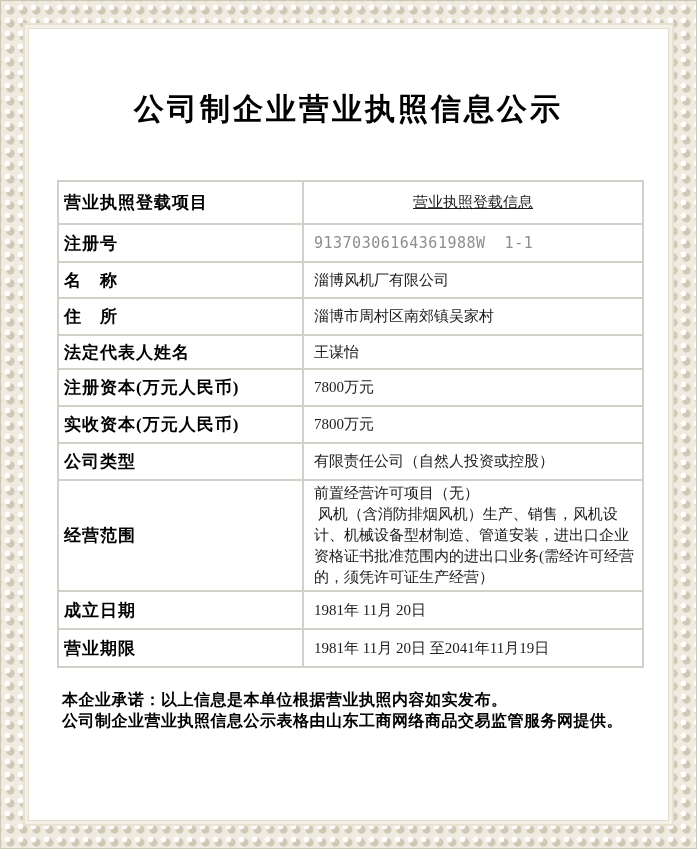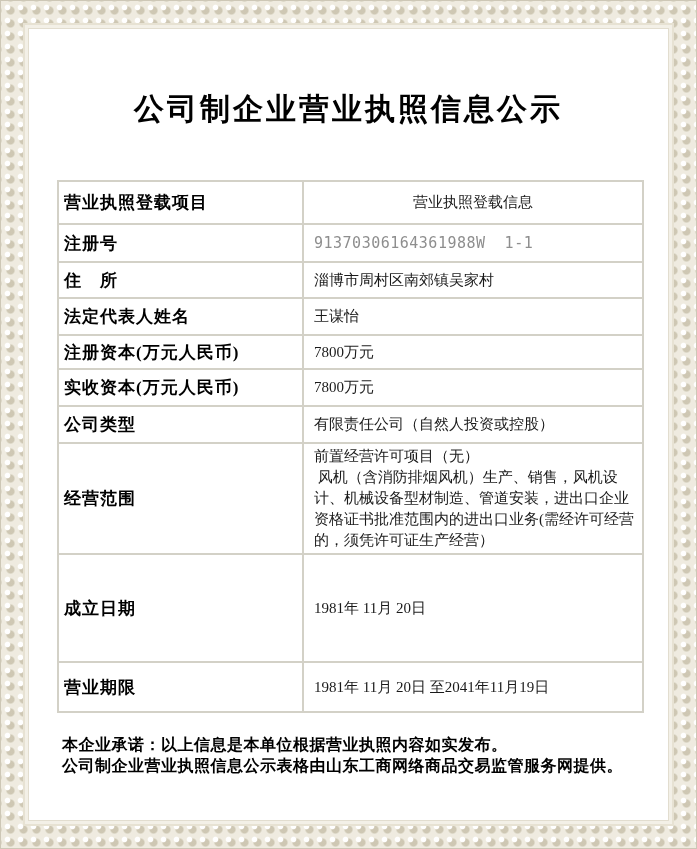--- a/index.html
+++ b/index.html
@@ -65,25 +65,26 @@
   }
   .doc-table tr:nth-child(1){height:43px;}
   .doc-table tr:nth-child(2){height:38px;border-radius:15px;}
   .doc-table tr:nth-child(3){height:36px;}
   .doc-table tr:nth-child(4){height:37px;}
   .doc-table tr:nth-child(5){height:34px;}
   .doc-table tr:nth-child(6){height:37px;}
   .doc-table tr:nth-child(7){height:37px;padding-left:36px;}
   .doc-table tr:nth-child(8){height:37px;margin-top:11px;}
   .doc-table tr:nth-child(9){height:108px;}
-  .doc-table tr:nth-child(10){height:50px;}
+  .doc-table tr:nth-child(10){height:38px;}
   .doc-table tr:nth-child(11){height:38px;}
   .doc-table tr:nth-child(1) td.value{
     text-align:center;
     padding-left:4px;
+    text-decoration:underline;
   }
   .doc-table td.value.reg-no{
     color:#8e8e8e;
     font-family:"DejaVu Sans Mono", monospace;
     font-size:15px;
     letter-spacing:0.5px;
   }
   .notes{
     margin:21px 0 0 33px;
     font-family:"Liberation Sans", sans-serif;
@@ -104,20 +105,24 @@
 
     <table class="doc-table">
       <tbody>
         <tr>
           <td class="label">营业执照登载项目</td>
           <td class="value">营业执照登载信息</td>
         </tr>
         <tr>
           <td class="label">注册号</td>
           <td class="value reg-no">91370306164361988W  1-1</td>
+        </tr>
+        <tr>
+          <td class="label">名　称</td>
+          <td class="value">淄博风机厂有限公司</td>
         </tr>
         <tr>
           <td class="label">住　所</td>
           <td class="value">淄博市周村区南郊镇吴家村</td>
         </tr>
         <tr>
           <td class="label">法定代表人姓名</td>
           <td class="value">王谋怡</td>
         </tr>
         <tr>

